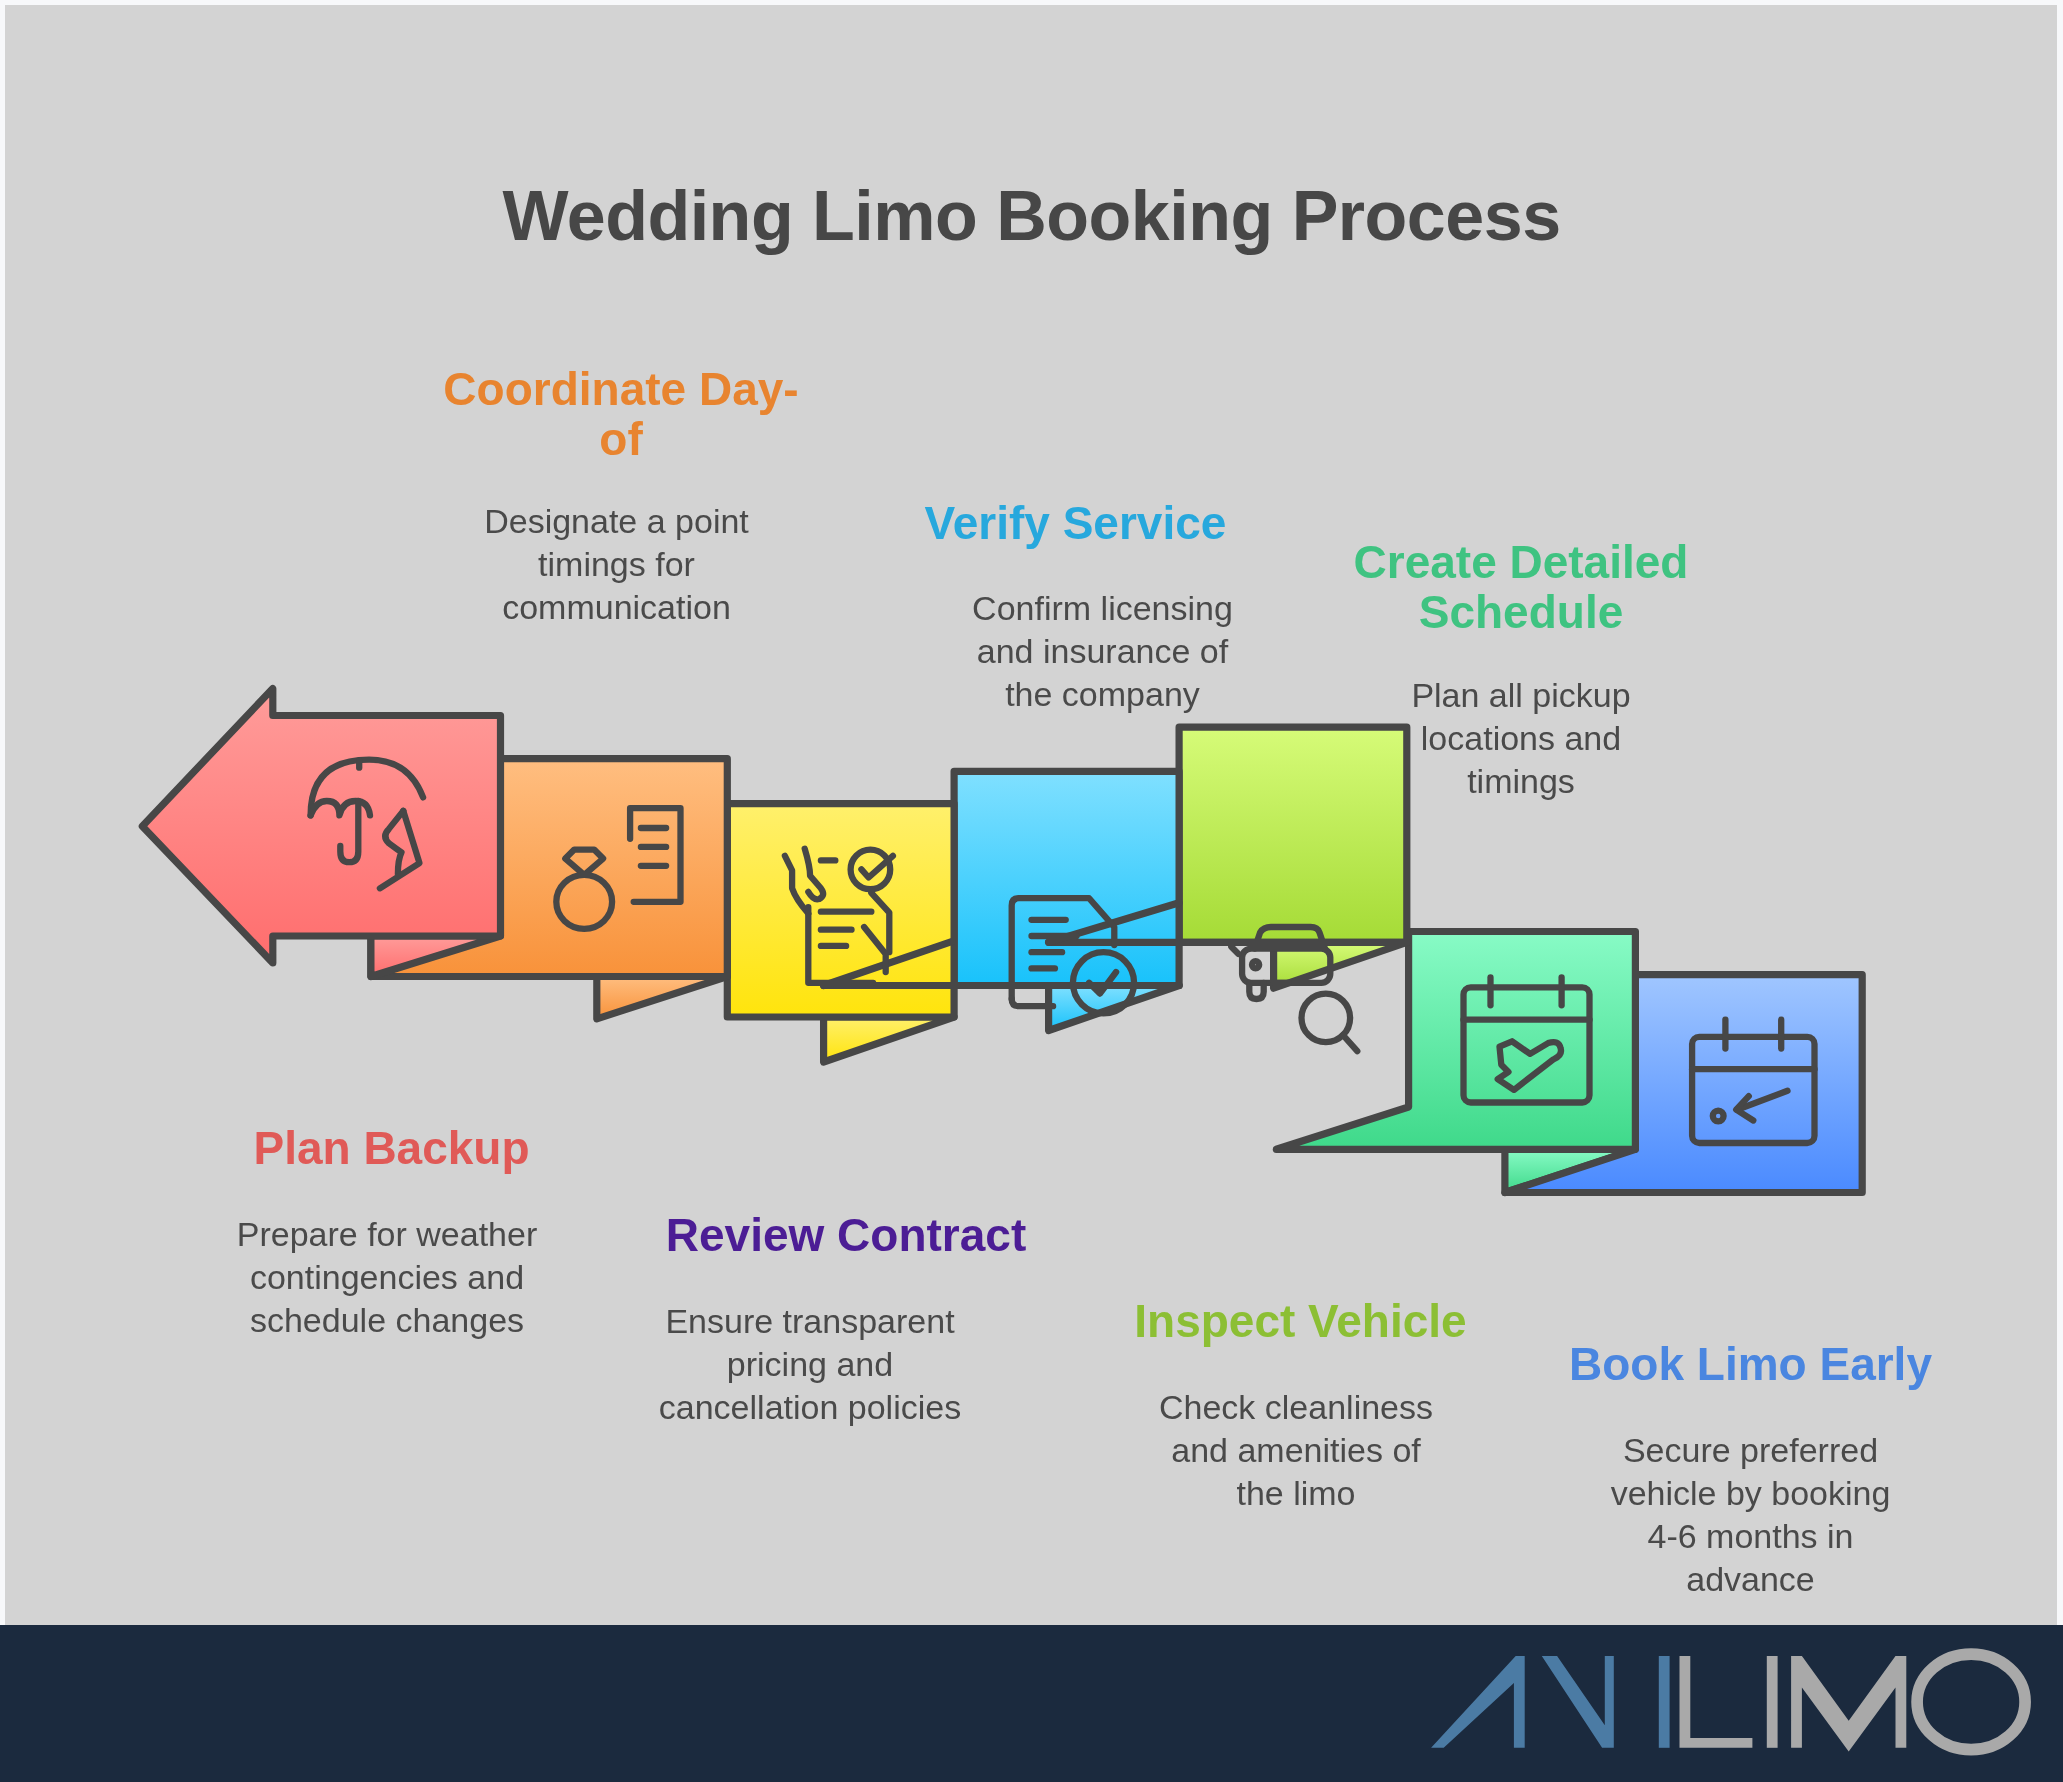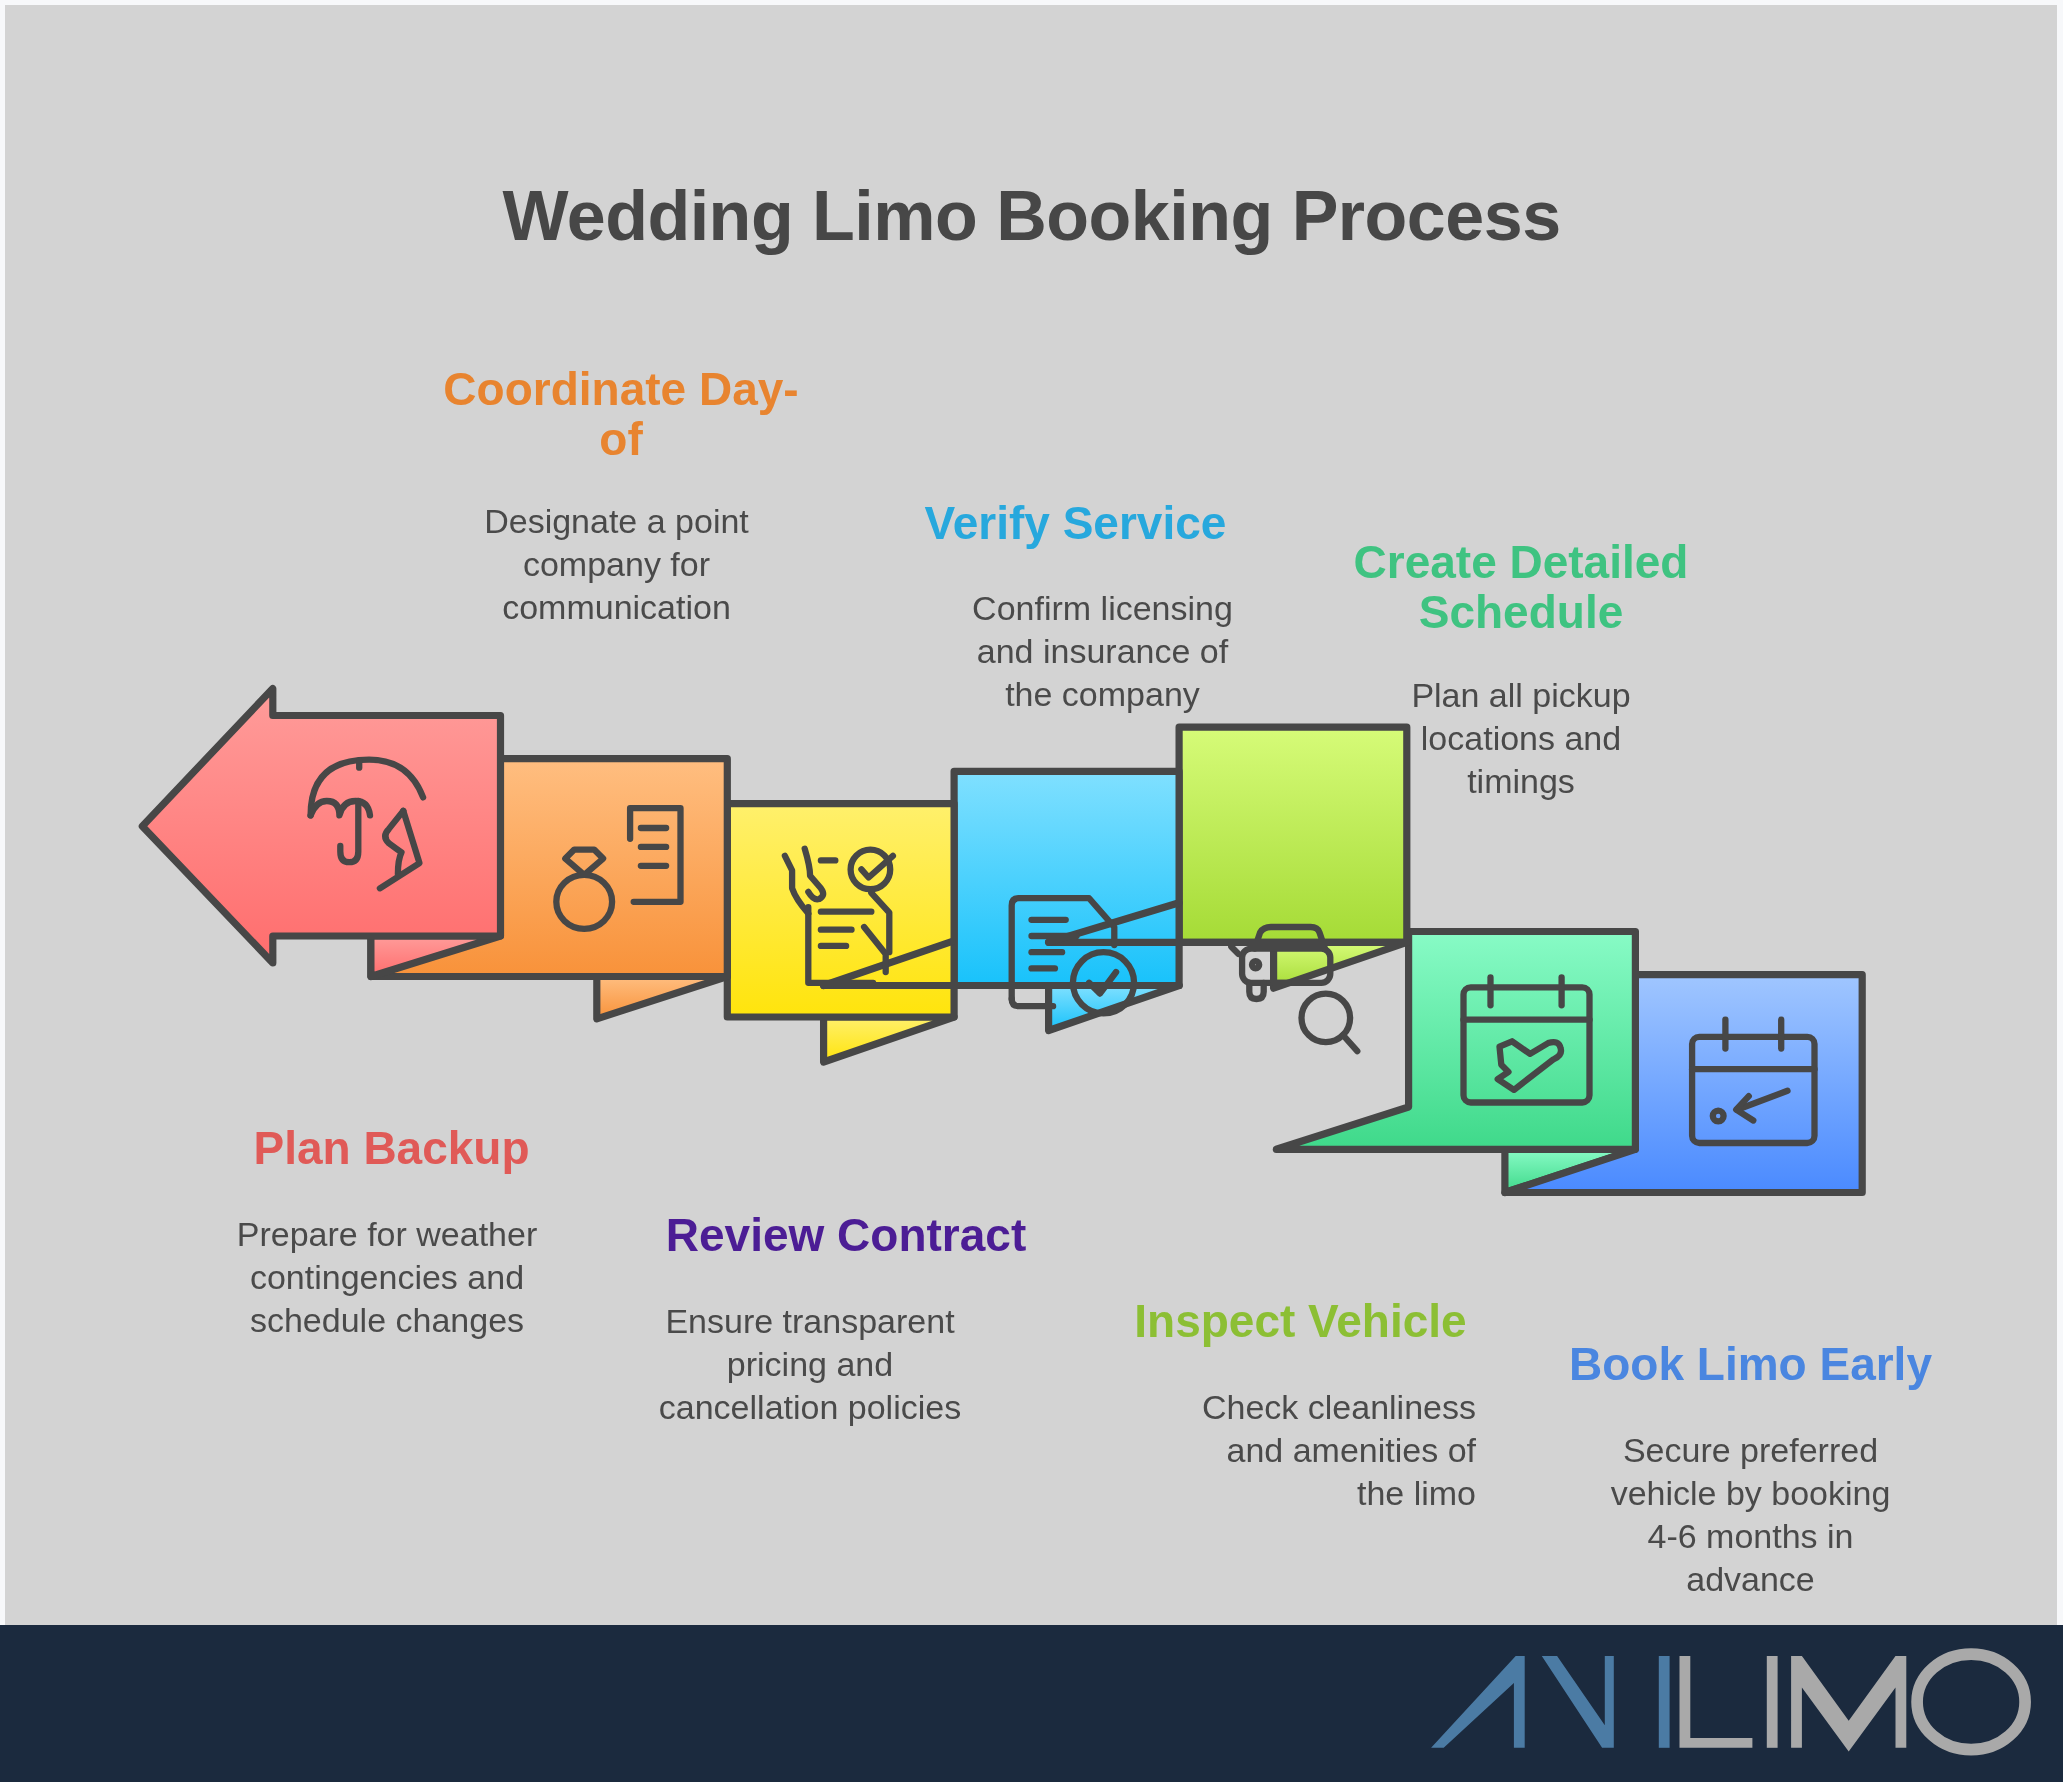--- a/index.html
+++ b/index.html
@@ -157,21 +157,21 @@
     </g>
   </g>
 </svg>
 
 <div class="step-title" style="left:423px; top:364px; width:396px; color:#e8842f;">
   <div>Coordinate Day-</div>
   <div>of</div>
 </div>
 <div class="step-desc" style="left:423px; top:500px; width:387px;">
   <div>Designate a point</div>
-  <div>company for</div>
+  <div>timings for</div>
   <div>communication</div>
 </div>
 
 <div class="step-title" style="left:900px; top:498px; width:351px; color:#27a8dd;">Verify Service</div>
 <div class="step-desc" style="left:927px; top:587px; width:351px;">
   <div>Confirm licensing</div>
   <div>and insurance of</div>
   <div>the company</div>
 </div>
 
@@ -193,21 +193,21 @@
 </div>
 
 <div class="step-title" style="left:657px; top:1210px; width:378px; color:#4c1d95;">Review Contract</div>
 <div class="step-desc" style="left:612px; top:1300px; width:396px;">
   <div>Ensure transparent</div>
   <div>pricing and</div>
   <div>cancellation policies</div>
 </div>
 
 <div class="step-title" style="left:1116px; top:1296px; width:369px; color:#8cbf34;">Inspect Vehicle</div>
-<div class="step-desc" style="left:1116px; top:1386px; width:360px;text-align:right;">
+<div class="step-desc" style="left:1116px; top:1386px; width:360px;">
   <div>Check cleanliness</div>
   <div>and amenities of</div>
   <div>the limo</div>
 </div>
 
 <div class="step-title" style="left:1557px; top:1339px; width:387px; color:#4a86e0;">Book Limo Early</div>
 <div class="step-desc" style="left:1566px; top:1429px; width:369px;">
   <div>Secure preferred</div>
   <div>vehicle by booking</div>
   <div>4-6 months in</div>

